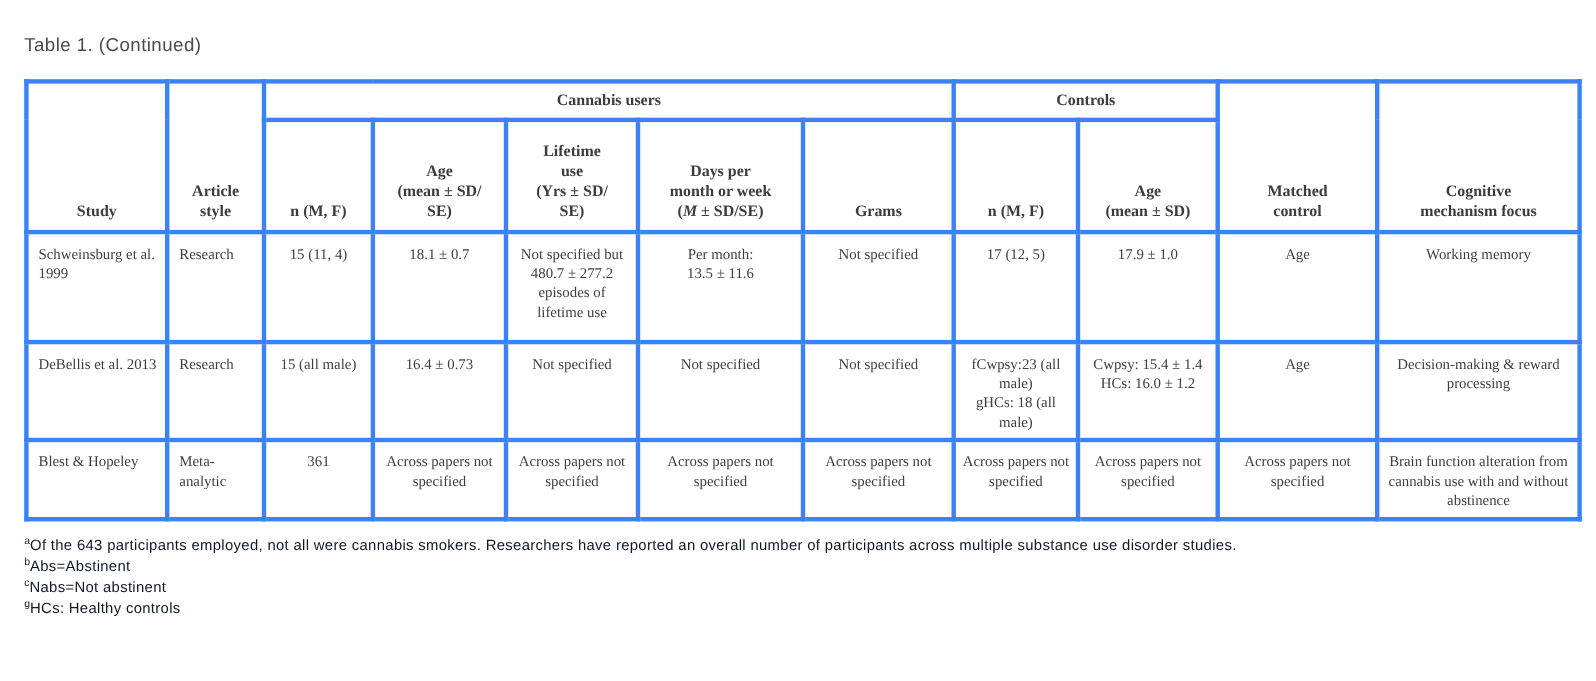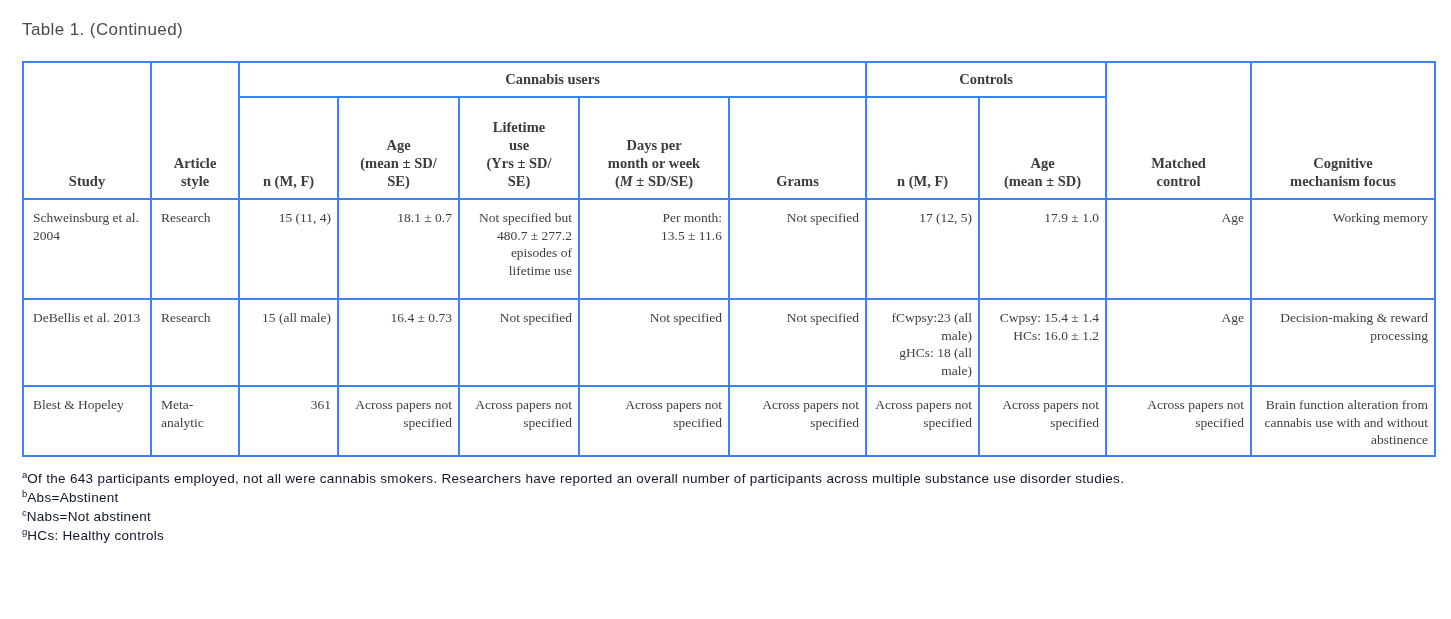--- a/index.html
+++ b/index.html
@@ -8,38 +8,38 @@
     background: #ffffff;
   }
   body {
     width: 1451px;
     height: 619px;
     overflow: hidden;
     font-family: "Liberation Serif", serif;
     color: #3e3e3e;
   }
   .page {
-    padding: 20px 0 0 22px;
+    padding: 31px 0 0 22px;
   }
   .table-title {
     font-family: "Liberation Sans", sans-serif;
     font-size: 17px;
     letter-spacing: 0.4px;
     color: #4a4a4a;
     margin: 0 0 0 0;
   }
   table.study-table {
     border-collapse: collapse;
     table-layout: fixed;
     width: 1412px;
     margin-top: 21px;
   }
   table.study-table th,
   table.study-table td {
-    border: 2px solid #3b82f6;
+    border: 4px solid #3b82f6;
     box-sizing: border-box;
     white-space: pre-line;
     overflow: hidden;
   }
   table.study-table th {
     font-weight: bold;
     font-size: 14.5px;
     line-height: 1.25;
     vertical-align: bottom;
     text-align: center;
@@ -53,21 +53,21 @@
   }
   tr.band-sub th {
     height: 102px;
   }
   th.align-left {
     text-align: left;
     padding-left: 9px;
   }
   tr.data-row td {
     vertical-align: top;
-    text-align: right;
+    text-align: center;
     font-size: 13.5px;
     line-height: 1.3;
     padding: 9px 6px 6px 6px;
     color: #3e3e3e;
   }
   tr.data-row td.align-left {
     text-align: left;
     padding-left: 9px;
   }
   tr.row-1 td { height: 100px; }
@@ -138,21 +138,21 @@
 month or week
 (</span><em class="var">M</em><span> ± SD/SE)</span></th>
         <th>Grams</th>
         <th>n (M, F)</th>
         <th>Age
 (mean ± SD)</th>
       </tr>
     </thead>
     <tbody>
       <tr class="data-row row-1">
-        <td class="align-left">Schweinsburg et al. 2004</td>
+        <td class="align-left">Schweinsburg et al. 1999</td>
         <td class="align-left">Research</td>
         <td>15 (11, 4)</td>
         <td>18.1 ± 0.7</td>
         <td>Not specified but 480.7 ± 277.2 episodes of lifetime use</td>
         <td>Per month:
 13.5 ± 11.6</td>
         <td>Not specified</td>
         <td>17 (12, 5)</td>
         <td>17.9 ± 1.0</td>
         <td>Age</td>

